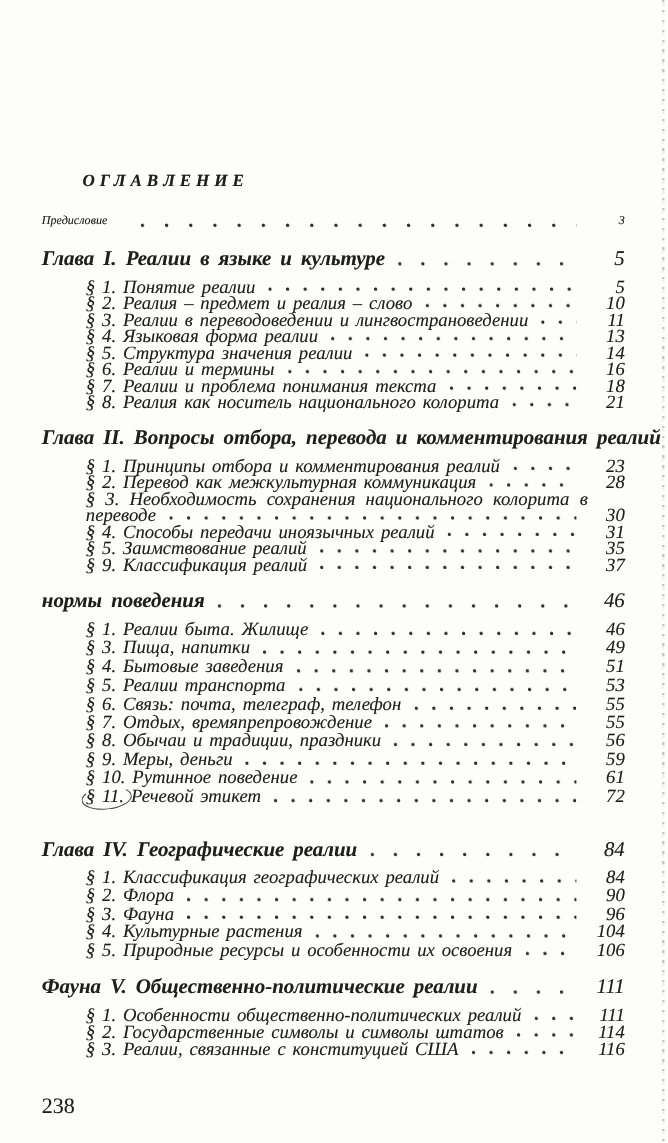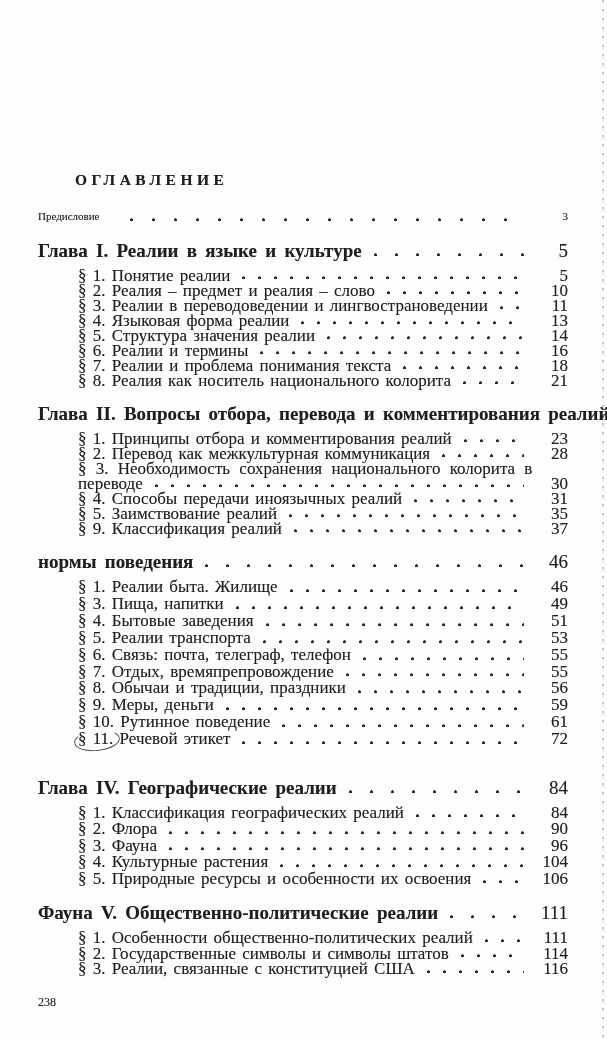--- a/index.html
+++ b/index.html
@@ -29,22 +29,23 @@
     background: repeating-linear-gradient(
       to bottom,
       rgba(110,110,110,0.40) 0 2px,
       rgba(150,150,150,0.14) 2px 5px,
       rgba(0,0,0,0) 5px 9px
     );
   }
   .toc-block {
     position: absolute;
     left: 38px;
-    top: 171px;
+    top: 156px;
     width: 530px;
+    font-style: italic;
   }
   .toc-title {
     font-weight: 700;
     font-size: 15.5px;
     letter-spacing: 4.5px;
     margin-left: 37px;
     margin-bottom: 18px;
     text-shadow: 0 0 0.5px rgba(0,0,0,0.45);
   }
   .entry {
@@ -107,21 +108,21 @@
     height: 19px;
     border: 1.6px solid rgba(45,45,45,0.85);
     border-radius: 50%;
     border-top-color: transparent;
     transform: rotate(-6deg);
   }
   .folio {
     position: absolute;
     left: 38px;
     top: 995px;
-    font-size: 12px;
+    font-size: 20px;
     text-shadow: 0 0 0.4px rgba(0,0,0,0.35);
   }
 </style>
 </head>
 <body>
 
 <div class="page">
   <div class="edge-artifact"></div>
 
   <div class="toc-block">

